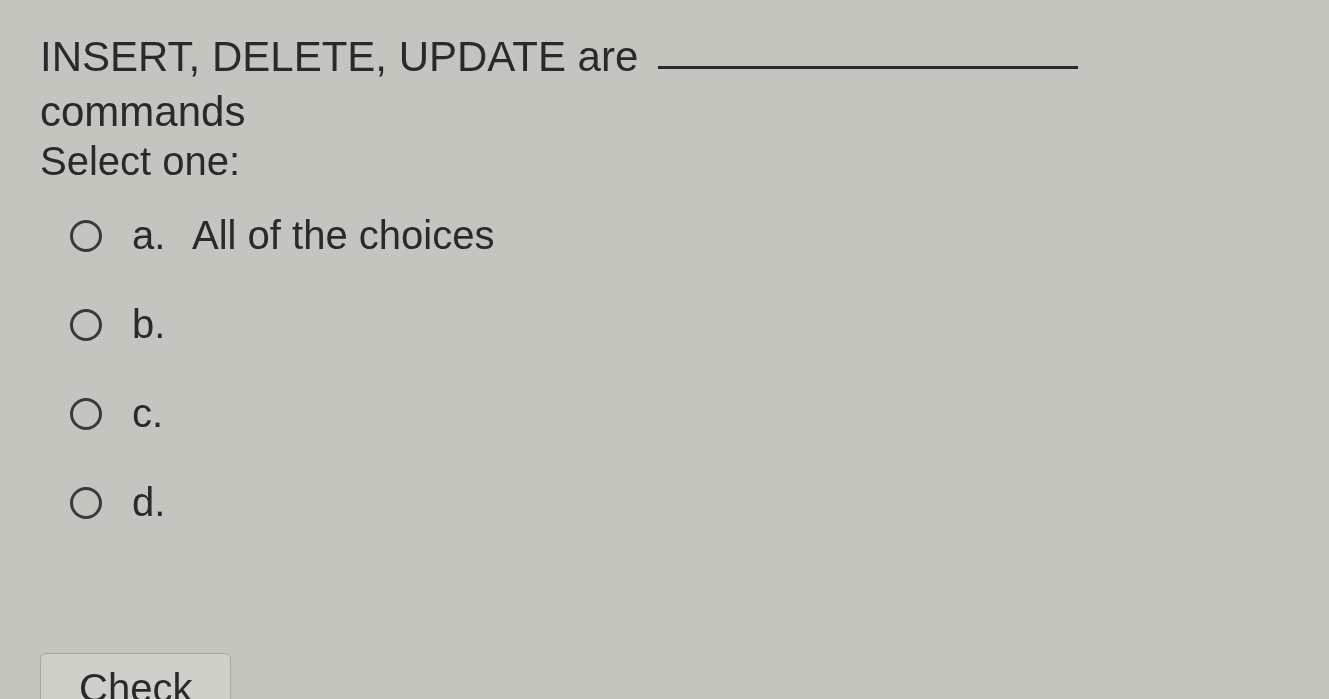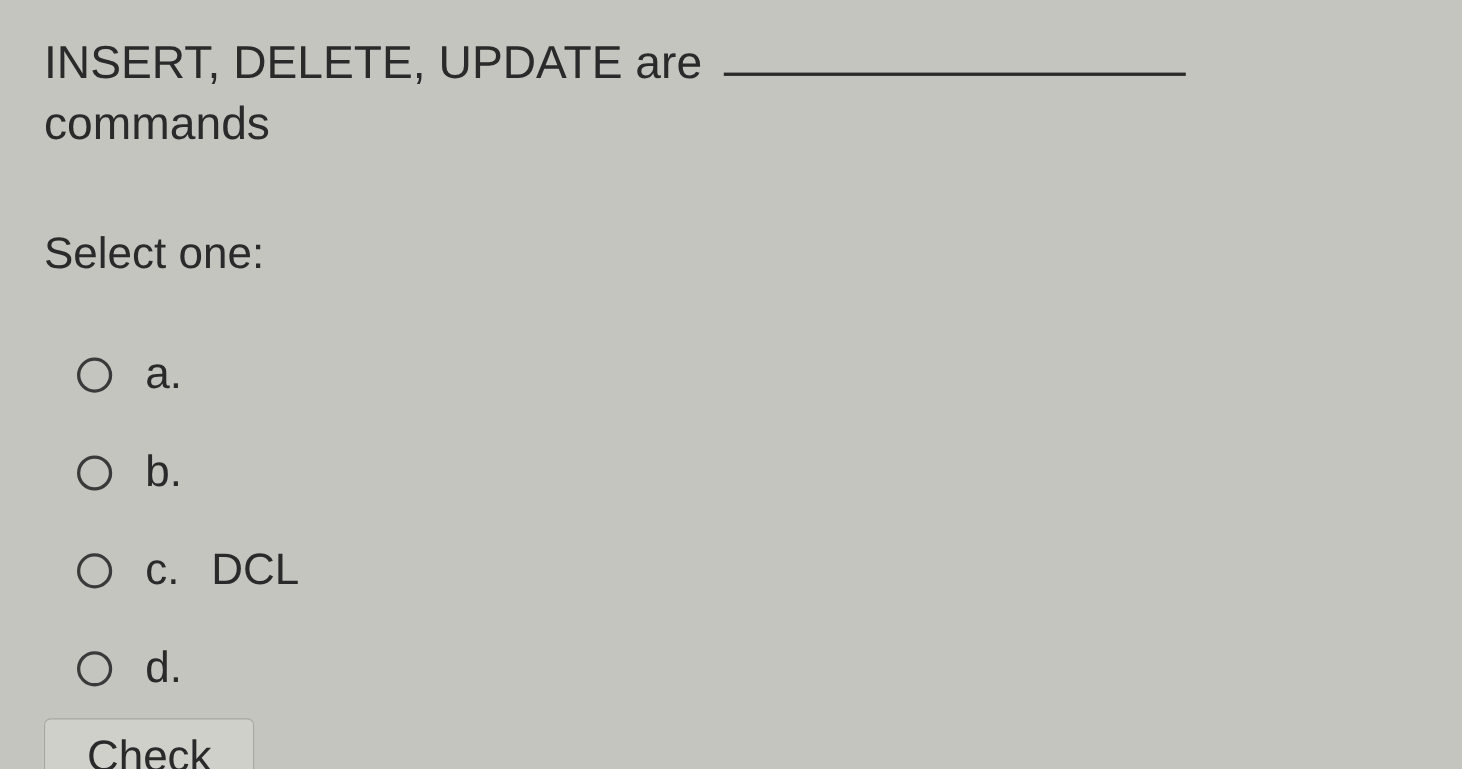--- a/index.html
+++ b/index.html
@@ -13,36 +13,35 @@
       background: #c5c5c0;
       font-family: "Segoe UI", Arial, sans-serif;
       color: #2a2a2a;
       padding: 30px 40px 0 40px;
       position: relative;
       overflow: hidden;
     }
     .question-text {
       font-size: 42px;
       line-height: 1.3;
-      margin-bottom: 70px;
       font-weight: 400;
     }
     .blank-line {
       display: inline-block;
       border-bottom: 3px solid #2a2a2a;
       width: 420px;
       vertical-align: baseline;
       margin: 0 8px;
       position: relative;
       top: -2px;
     }
     .select-prompt {
       font-size: 40px;
       font-weight: 500;
-      margin-bottom: 64px;
+      margin-bottom: 29px;
     }
     .options {
       padding-left: 30px;
     }
     .option-row {
       display: flex;
       align-items: center;
       margin-bottom: 44px;
       font-size: 40px;
       cursor: pointer;
@@ -85,29 +84,29 @@
 <div class="question-text">
   <span>INSERT, DELETE, UPDATE are </span><span class="blank-line"></span><span> commands</span>
 </div>
 
 <div class="select-prompt">Select one:</div>
 
 <div class="options">
   <label class="option-row">
     <span class="radio-circle"></span>
     <span class="option-letter">a.</span>
+    <span class="option-label">All of the choices</span>
   </label>
   <label class="option-row">
     <span class="radio-circle"></span>
     <span class="option-letter">b.</span>
   </label>
   <label class="option-row">
     <span class="radio-circle"></span>
     <span class="option-letter">c.</span>
-    <span class="option-label">DCL</span>
   </label>
   <label class="option-row">
     <span class="radio-circle"></span>
     <span class="option-letter">d.</span>
   </label>
 </div>
 
 <button class="check-button">Check</button>
 
 </body></html>

